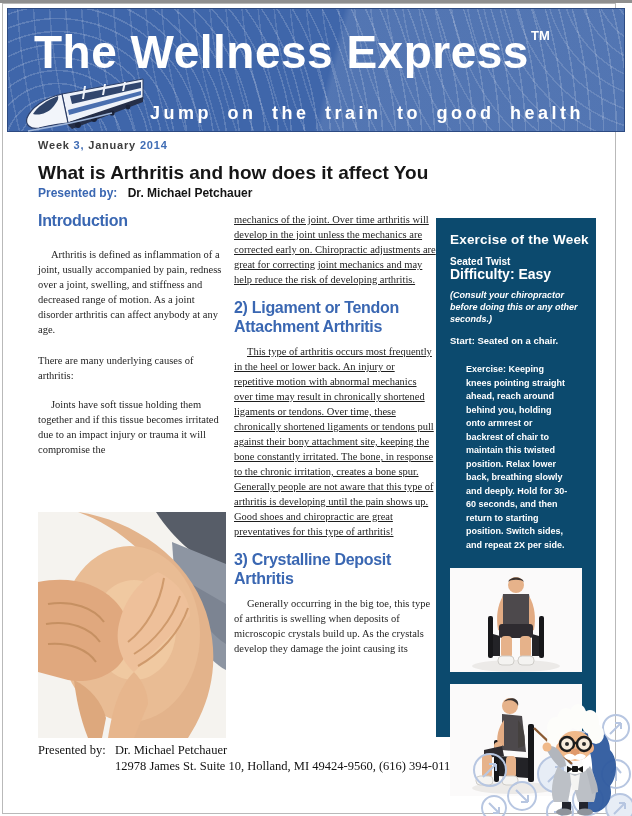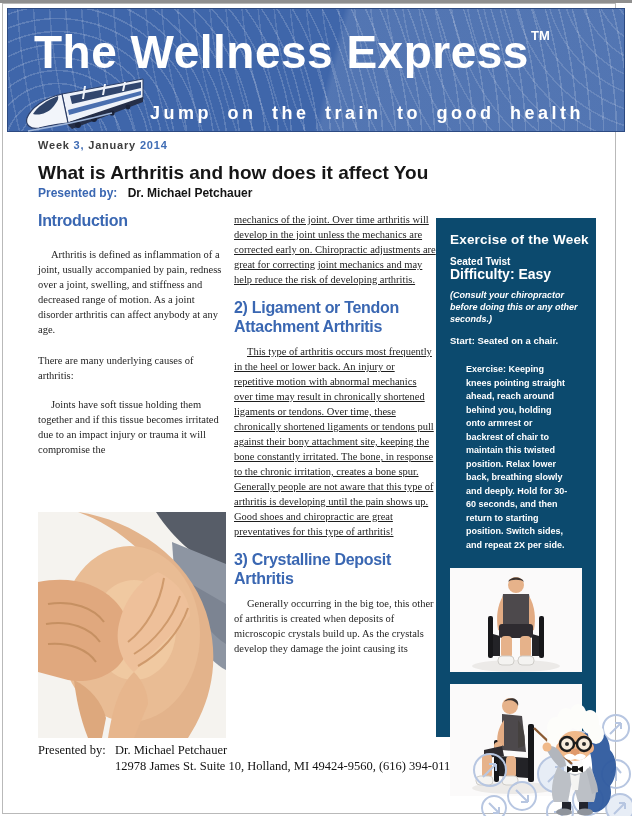--- a/index.html
+++ b/index.html
@@ -149,21 +149,21 @@
   <path d="M126,66 C122,92 108,116 90,130" stroke="#cf9a6c" stroke-width="2" fill="none"></path>
   <path d="M96,160 C104,168 110,180 110,192 L96,226 L70,226 C74,200 80,176 96,160 Z" fill="#e7b68d"></path>
   <path d="M36,168 C52,176 64,190 68,206 L64,226 L50,226 C42,206 38,186 36,168 Z" fill="#dda87d"></path>
 </svg>
 
 <div class="col col-middle">
   <p class="body-para pre-head">mechanics of the joint.  Over time arthritis will develop in the joint unless the mechanics are corrected early on. Chiropractic adjustments are great for correcting joint mechanics and may help reduce the risk of developing arthritis.</p>
   <h2 class="heading numbered">2) Ligament or Tendon Attachment Arthritis</h2>
   <p class="body-para indent pre-head">This type of arthritis occurs most frequently in the heel or lower back. An injury or repetitive motion with abnormal mechanics over time may result in chronically shortened ligaments or tendons.  Over time, these chronically shortened ligaments or tendons pull against their bony attachment site, keeping the bone constantly irritated.  The bone, in response to the chronic irritation, creates a bone spur. Generally people are not aware that this type of arthritis is developing until the pain shows up.  Good shoes and chiropractic are great preventatives for this type of arthritis!</p>
   <h2 class="heading numbered">3) Crystalline Deposit Arthritis</h2>
-  <p class="body-para indent">Generally occurring in the big toe, this other of arthritis is created when deposits of microscopic crystals build up.  As the crystals develop they damage the joint causing its</p>
+  <p class="body-para indent">Generally occurring in the big toe, this type of arthritis is swelling when deposits of microscopic crystals build up.  As the crystals develop they damage the joint causing its</p>
 </div>
 
 <div class="sidebar">
   <h3 class="sb-title">Exercise of the Week</h3>
   <p class="sb-name">Seated Twist</p>
   <p class="sb-diff"><span>Difficulty:</span>
     <span>Easy</span></p>
   <p class="sb-note">(Consult your chiropractor before doing this or any other seconds.)</p>
   <p class="sb-start"><span>Start:</span>
     <span>Seated on a chair.</span></p>

